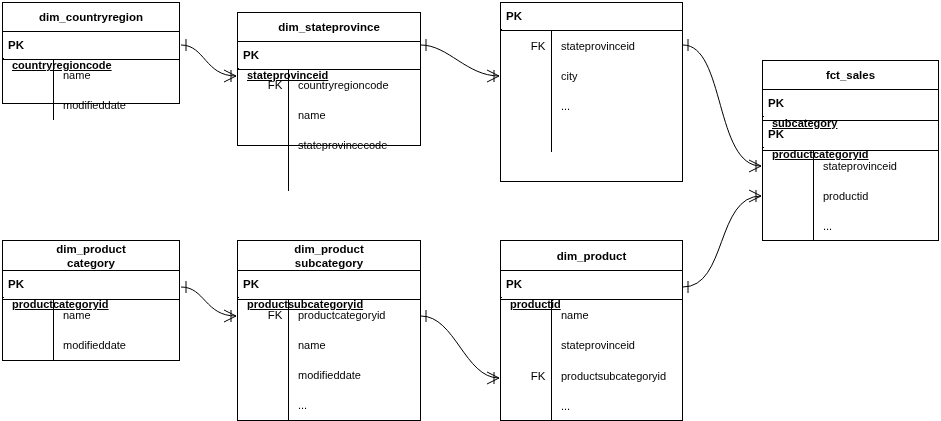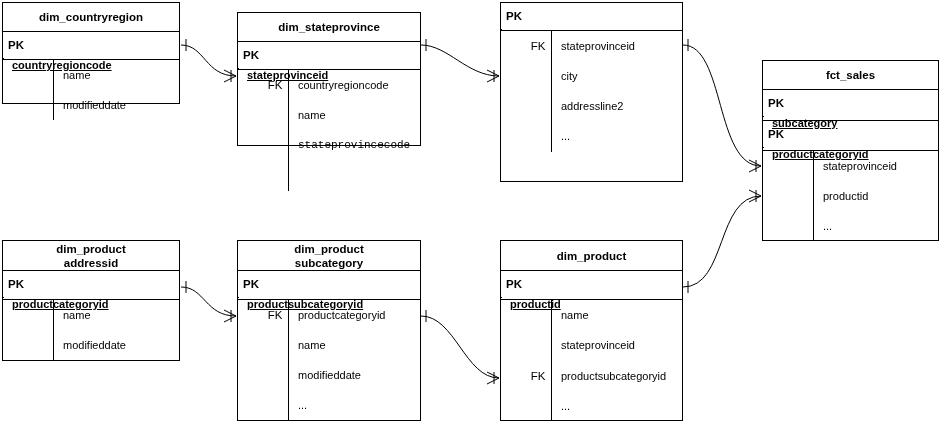--- a/index.html
+++ b/index.html
@@ -212,42 +212,41 @@
       <div class="body-keys">
         <div class="body-key" style="height:30px;">FK</div>
         <div class="body-key" style="height:30px;"></div>
         <div class="body-key" style="height:30px;"></div>
         <div class="body-key" style="height:30px;"></div>
       </div>
       <div class="key-div"></div>
       <div class="body-fields">
         <div class="field" style="height:30px;">countryregioncode</div>
         <div class="field" style="height:30px;">name</div>
-        <div class="field" style="height:30px;font-family:Liberation Mono, monospace;">stateprovincecode</div>
+        <div class="field" style="height:30px;">stateprovincecode</div>
       </div>
     </div>
   </div>
 
   <div class="entity" style="left:500px; top:2px; width:183px; height:180px;">
     <div class="row sep" style="height:28px;">
       <div class="key-cell bold">PK</div>
       <div class="key-div"></div>
     </div>
     <div class="body-block" style="height:121px;">
       <div class="body-keys">
         <div class="body-key" style="height:30px;">FK</div>
         <div class="body-key" style="height:30px;"></div>
         <div class="body-key" style="height:30px;"></div>
         <div class="body-key" style="height:30px;"></div>
       </div>
       <div class="key-div"></div>
       <div class="body-fields">
         <div class="field" style="height:30px;">stateprovinceid</div>
         <div class="field" style="height:30px;">city</div>
-        <div class="field" style="height:30px;">addressline2</div>
         <div class="field" style="height:30px;">...</div>
       </div>
     </div>
   </div>
 
   <div class="entity" style="left:762px; top:60px; width:177px; height:181px;">
     <div class="ent-title" style="height:29px;">
       <span>fct_sales</span>
     </div>
     <div class="row sep" style="height:31px;">
@@ -275,21 +274,21 @@
         <div class="field" style="height:30px;">stateprovinceid</div>
         <div class="field" style="height:30px;">productid</div>
         <div class="field" style="height:29px;">...</div>
       </div>
     </div>
   </div>
 
   <div class="entity" style="left:2px; top:240px; width:178px; height:121px;">
     <div class="ent-title" style="height:30px;">
       <span>dim_product</span>
-      <span>addressid</span>
+      <span>category</span>
     </div>
     <div class="row sep" style="height:29px;">
       <div class="key-cell bold">PK</div>
       <div class="key-div"></div>
       <div class="col-body">
         <div class="field pk">productcategoryid</div>
       </div>
     </div>
     <div class="body-block" style="height:60px;">
       <div class="body-keys">

